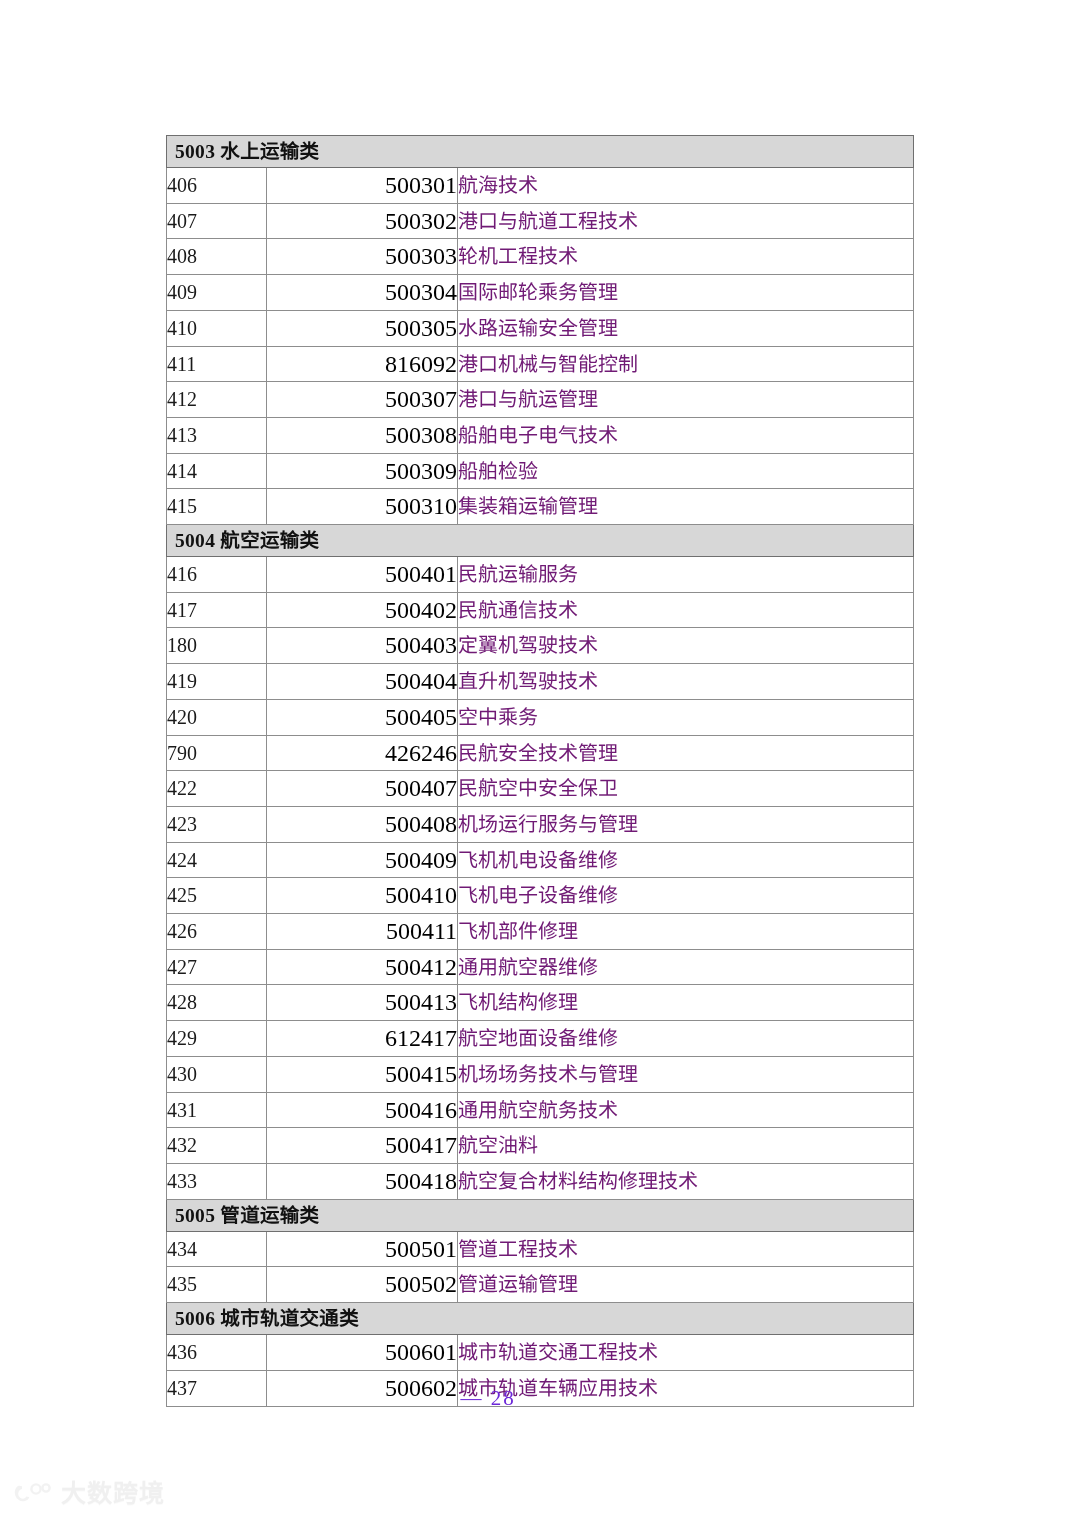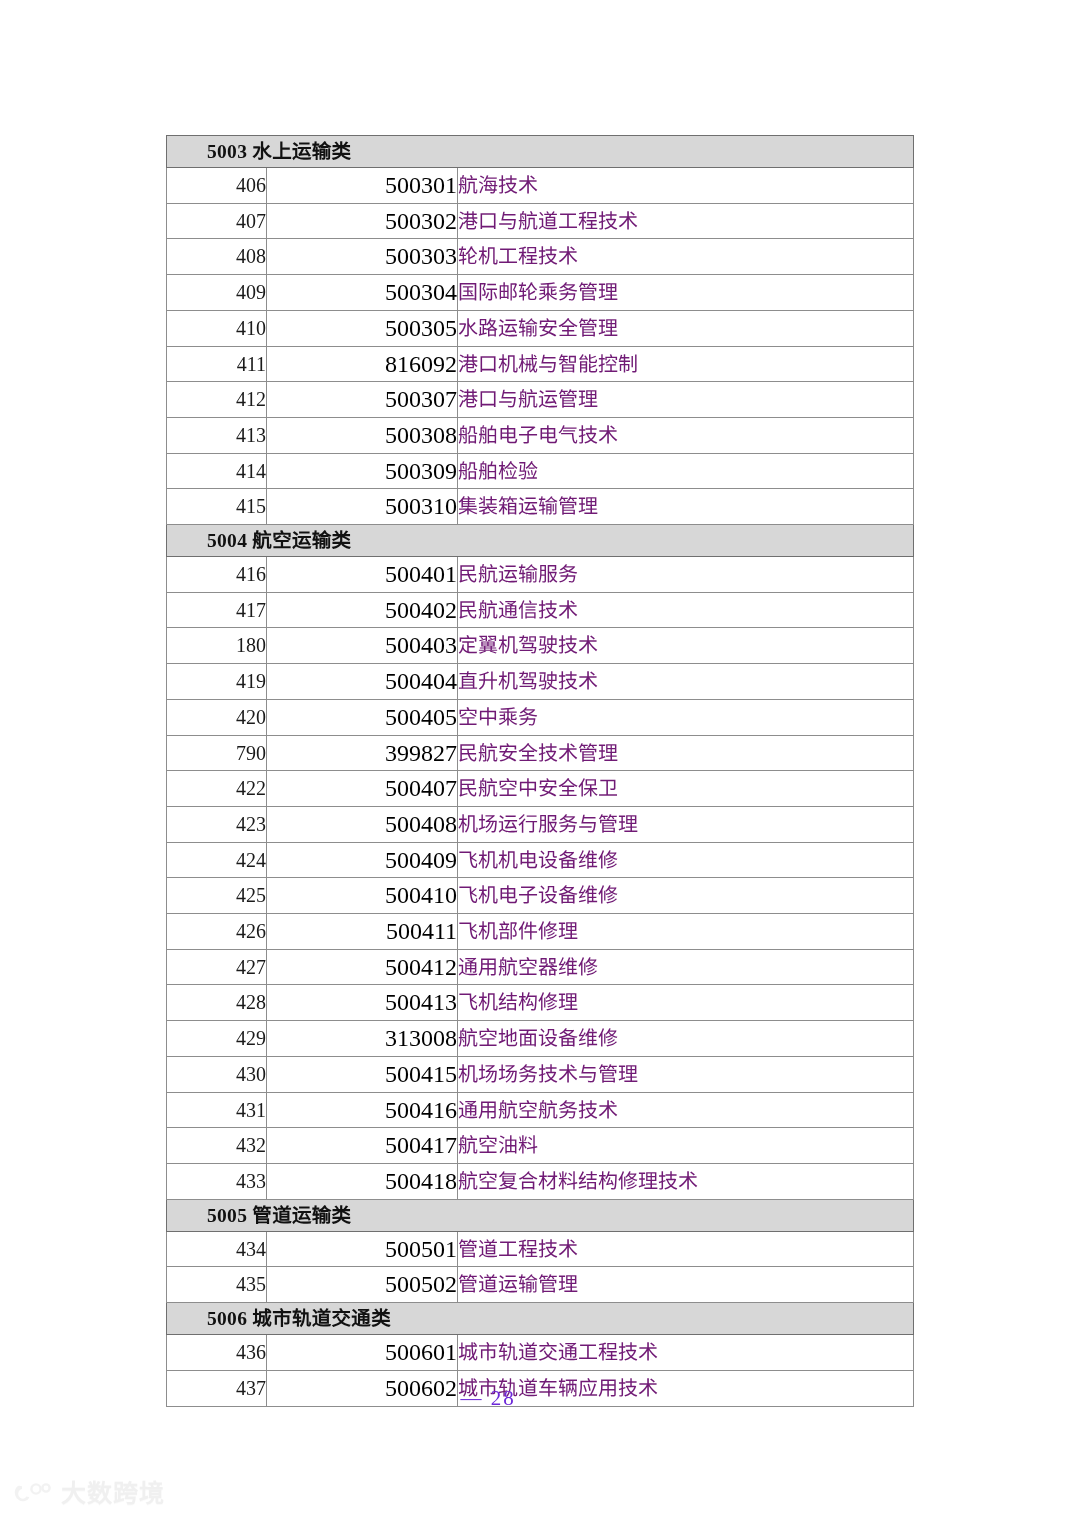--- a/index.html
+++ b/index.html
@@ -46,36 +46,35 @@
   }
 
   
   tr.section-row > td {
     background: #d7d7d7;
     border-top: 1px solid #6f6f6f;
     border-bottom: 1px solid #6f6f6f;
     border-left: 1px solid #6f6f6f;
     border-right: 1px solid #6f6f6f;
     height: 31px;
-    padding-left: 32px;
   }
   .section-label {
     display: block;
     padding-left: 8px;
     font-size: 19.5px;
     font-weight: bold;
     color: #111111;
     letter-spacing: 0.3px;
     line-height: 31px;
     white-space: nowrap;
   }
 
   
   .cell-seq {
-    text-align: right;
+    text-align: left;
     font-size: 20px;
     color: #1a1a1a;
     line-height: 34.7px;
     margin-left: 15px;
   }
   .cell-code {
     text-align: right;
     font-size: 24px;
     color: #000000;
     line-height: 34.7px;
@@ -219,21 +218,21 @@
           <td class="cell-code">500404</td>
           <td class="cell-name">直升机驾驶技术</td>
         </tr>
         <tr>
           <td class="cell-seq">420</td>
           <td class="cell-code">500405</td>
           <td class="cell-name">空中乘务</td>
         </tr>
         <tr>
           <td class="cell-seq">790</td>
-          <td class="cell-code">399827</td>
+          <td class="cell-code">426246</td>
           <td class="cell-name">民航安全技术管理</td>
         </tr>
         <tr>
           <td class="cell-seq">422</td>
           <td class="cell-code">500407</td>
           <td class="cell-name">民航空中安全保卫</td>
         </tr>
         <tr>
           <td class="cell-seq">423</td>
           <td class="cell-code">500408</td>
@@ -259,21 +258,21 @@
           <td class="cell-code">500412</td>
           <td class="cell-name">通用航空器维修</td>
         </tr>
         <tr>
           <td class="cell-seq">428</td>
           <td class="cell-code">500413</td>
           <td class="cell-name">飞机结构修理</td>
         </tr>
         <tr>
           <td class="cell-seq">429</td>
-          <td class="cell-code">313008</td>
+          <td class="cell-code">612417</td>
           <td class="cell-name">航空地面设备维修</td>
         </tr>
         <tr>
           <td class="cell-seq">430</td>
           <td class="cell-code">500415</td>
           <td class="cell-name">机场场务技术与管理</td>
         </tr>
         <tr>
           <td class="cell-seq">431</td>
           <td class="cell-code">500416</td>

